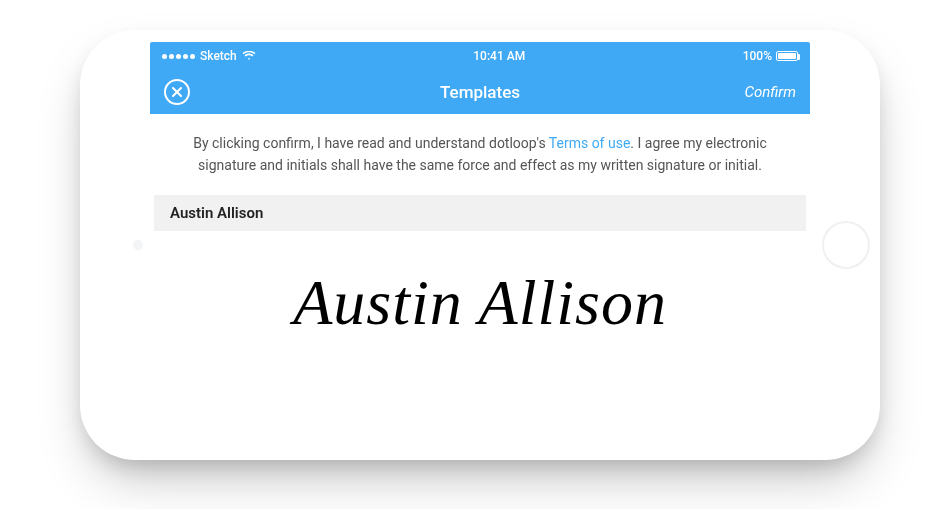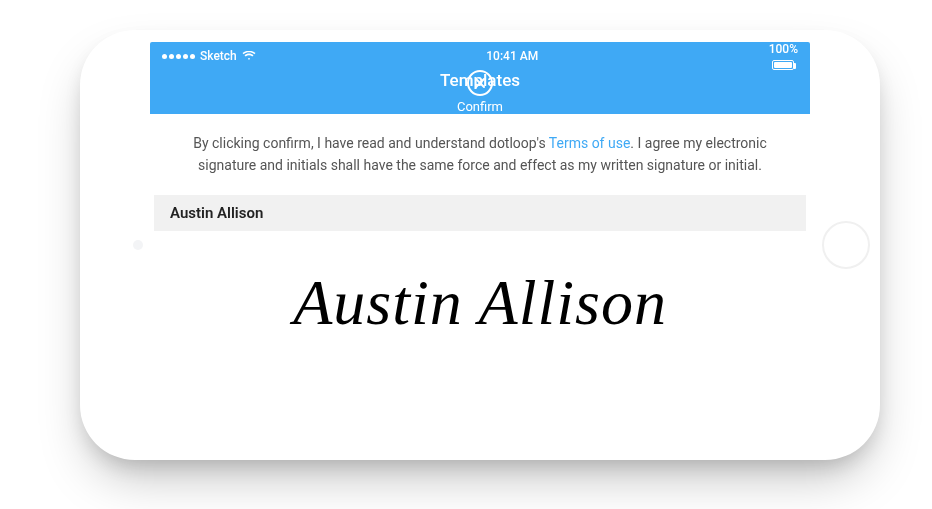--- a/index.html
+++ b/index.html
@@ -76,46 +76,45 @@
       font-size: 12px;
       font-weight: 500;
       gap: 6px;
     }
     .status-left { display: flex; align-items: center; gap: 5px; }
     .signal-dots { display: flex; gap: 2px; align-items: center; }
     .signal-dots span {
       width: 5px; height: 5px; border-radius: 50%; background: #fff; display: inline-block;
     }
     .wifi-icon { display: inline-flex; }
-    .status-right { display: flex; align-items: center; gap: 4px; flex-direction: column; }
+    .status-right { display: flex; align-items: center; gap: 4px; }
     .battery-icon {
       width: 22px; height: 10px; border: 1px solid #fff; border-radius: 2px; position: relative;
     }
     .battery-icon::after {
       content: ''; position: absolute; right: -3px; top: 2px; width: 2px; height: 6px; background: #fff; border-radius: 0 1px 1px 0;
     }
     .battery-fill { position: absolute; left: 1px; top: 1px; bottom: 1px; right: 1px; background: #fff; border-radius: 1px; }
     .nav-bar {
       height: 44px;
       background: #3fa9f5;
       display: flex;
       align-items: center;
       justify-content: space-between;
       padding: 0 14px;
       color: #ffffff;
-      flex-direction: column;
     }
     .close-btn {
       width: 26px; height: 26px; border: 2px solid #fff; border-radius: 50%;
       display: flex; align-items: center; justify-content: center; cursor: pointer;
       flex-shrink: 0;
     }
     .close-btn svg { stroke: #fff; }
     .nav-title { font-size: 17px; font-weight: 500; position:absolute; left:50%; transform:translateX(-50%); }
-    .confirm-btn { font-size: 13px; font-weight: 400; cursor: pointer; }
+    .confirm-btn { font-size: 15px; font-weight: 400; cursor: pointer; font-style: italic; }
     .content {
       background: #ffffff;
       padding: 0;
     }
     .disclaimer {
       padding: 18px 30px;
       font-size: 14px;
       color: #555;
       text-align: center;
       line-height: 1.6;

